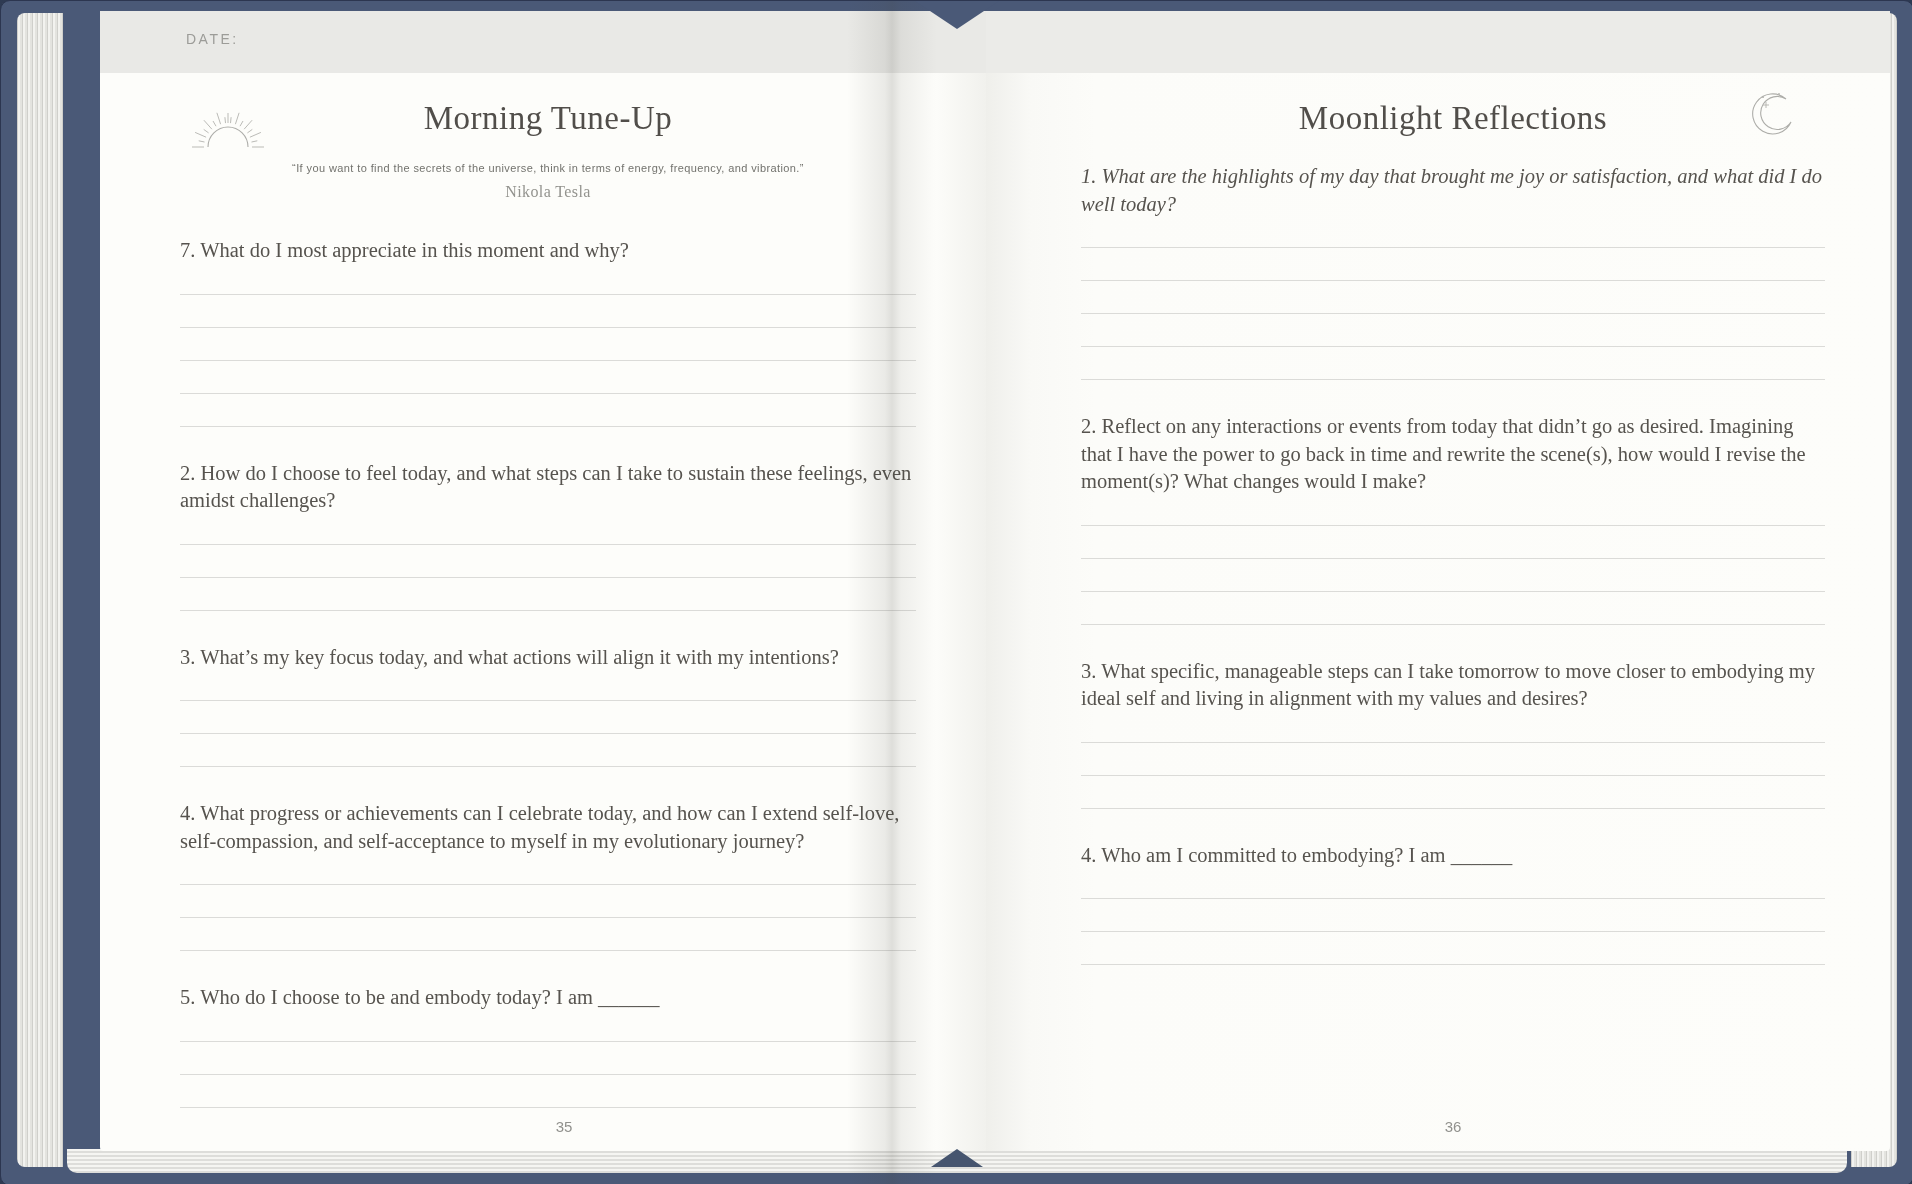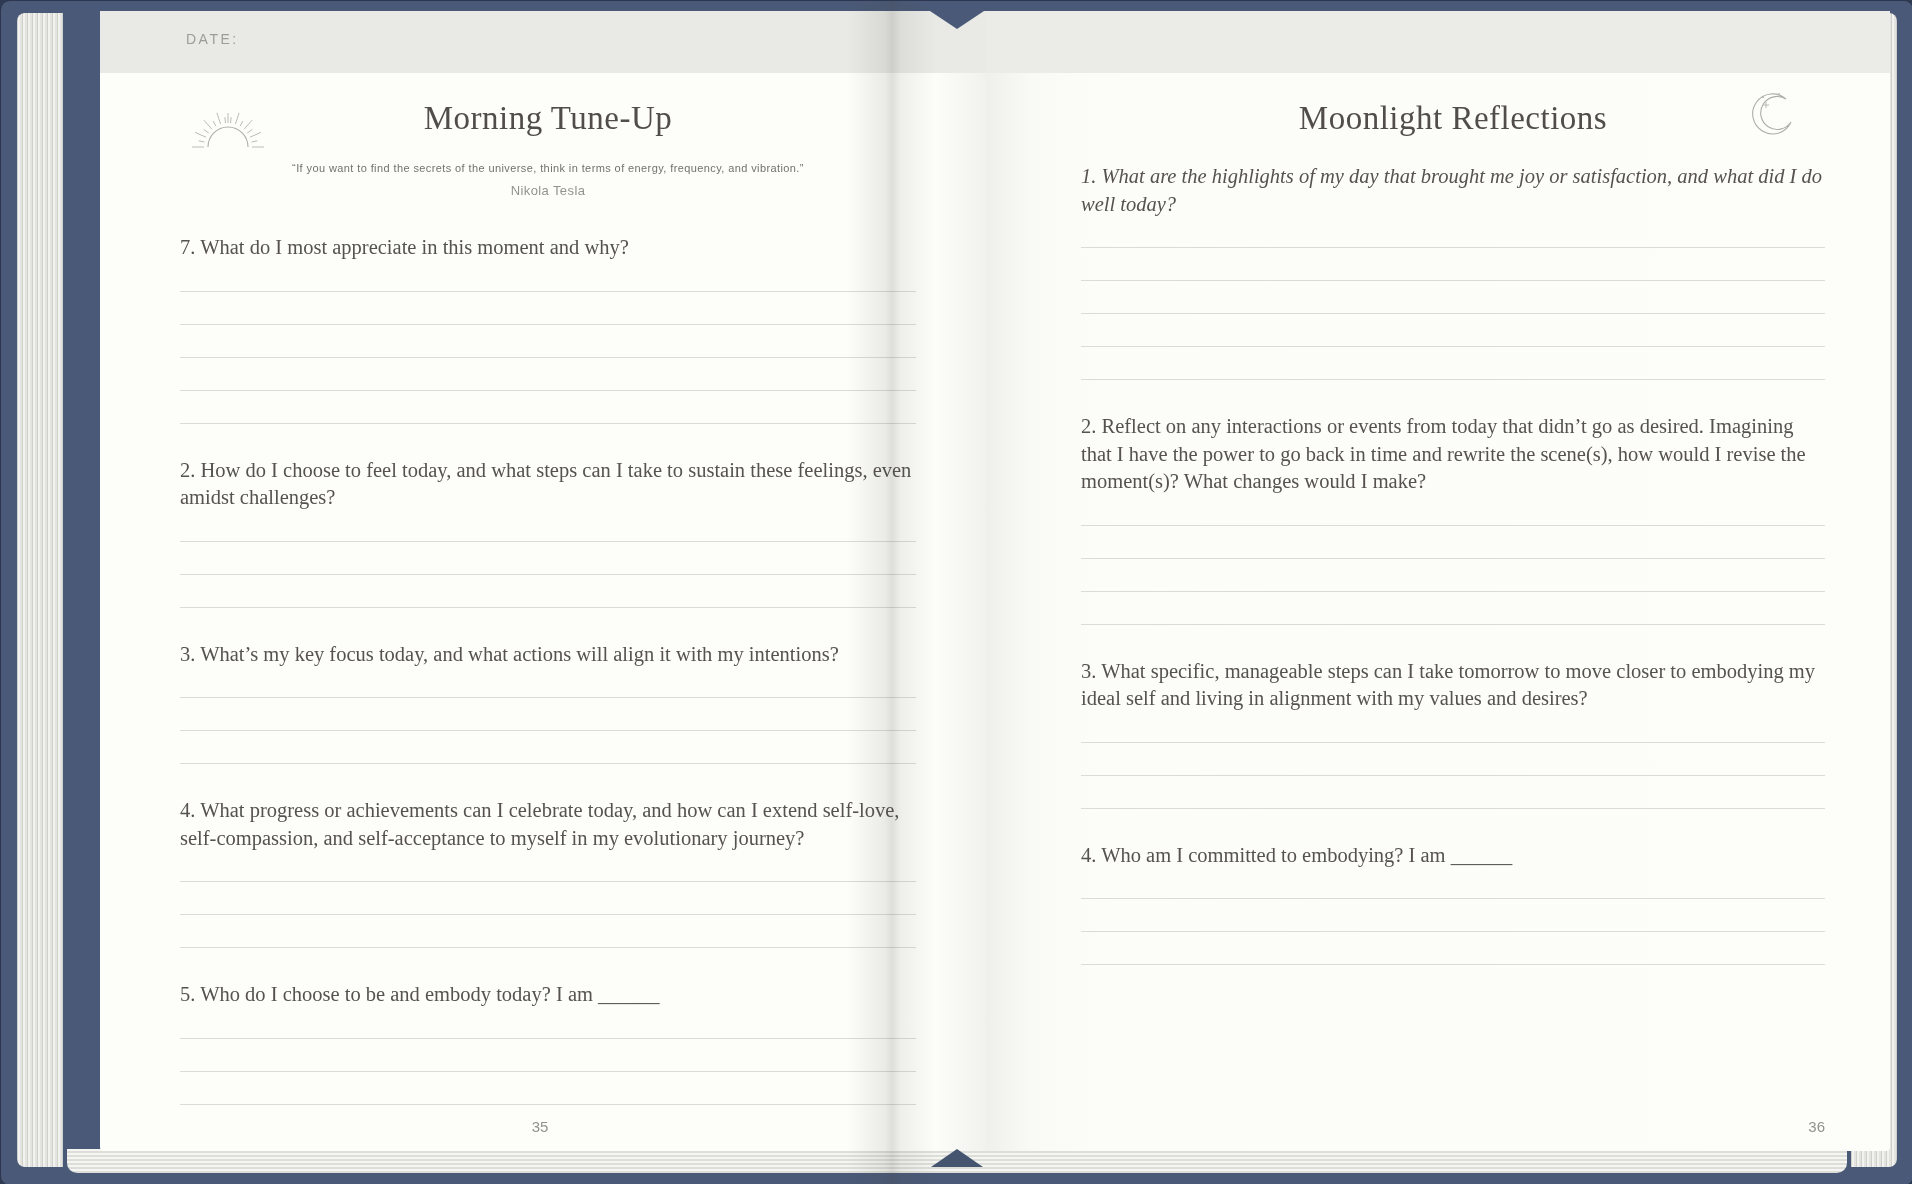--- a/index.html
+++ b/index.html
@@ -22,30 +22,30 @@
   
   .band{position:absolute;left:0;top:0;width:100%;height:62px;background:#E9E9E6;}
   .right-page .band{background:#EBEBE8;}
   .date-label{position:absolute;left:86px;top:20px;font-family:"Liberation Sans",sans-serif;font-size:14px;letter-spacing:2.5px;color:#9C9C98;}
   
   .body-col{position:absolute;top:62px;bottom:0;}
   .left-page .body-col{left:80px;width:736px;}
   .right-page .body-col{left:95px;width:744px;}
   .page-title{margin:27px 0 0 0;text-align:center;font-size:33px;font-weight:400;letter-spacing:0.5px;color:#514E4A;}
   .quote{margin-top:25px;text-align:center;font-family:"Liberation Sans",sans-serif;font-size:11px;letter-spacing:0.4px;color:#72726D;}
-  .quote-author{margin-top:9px;text-align:center;font-family:Liberation Sans, sans-serif;font-size:13px;letter-spacing:0.4px;color:#93938E;}
+  .quote-author{margin-top:9px;text-align:center;font-family:Liberation Serif, serif;font-size:16px;letter-spacing:0.4px;color:#93938E;}
   .q{margin-top:33px;}
   .q.first-left{margin-top:36px;}
   .q.first-right{margin-top:26px;font-style:italic;}
   .q-text{margin:0;font-size:20.5px;line-height:27.5px;color:#56534E;}
   .rules{margin-top:-3px;}
   .rule{height:32px;border-bottom:1px solid #DBDBD8;}
   .page-num{position:absolute;left:0;right:0;bottom:16px;text-align:center;font-family:"Liberation Sans",sans-serif;font-size:15px;color:#91918D;}
-  .left-page .page-num{left:72px;width:736px;right:auto;}
-  .right-page .page-num{left:95px;width:744px;right:auto;text-align:right;}
+  .left-page .page-num{left:96px;width:736px;right:auto;}
+  .right-page .page-num{left:95px;width:744px;right:auto;}
   .corner-icon{position:absolute;}
   .sun-icon{left:78px;top:78px;}
   .moon-icon{right:88px;top:76px;}
   svg .ln{stroke:#B3B3AF;stroke-width:0.9;fill:none;}
   svg .arc{stroke:#ADADA9;stroke-width:1.1;fill:none;}
   svg .dot{fill:#B3B3AF;}
 </style>
 </head>
 <body>
 

